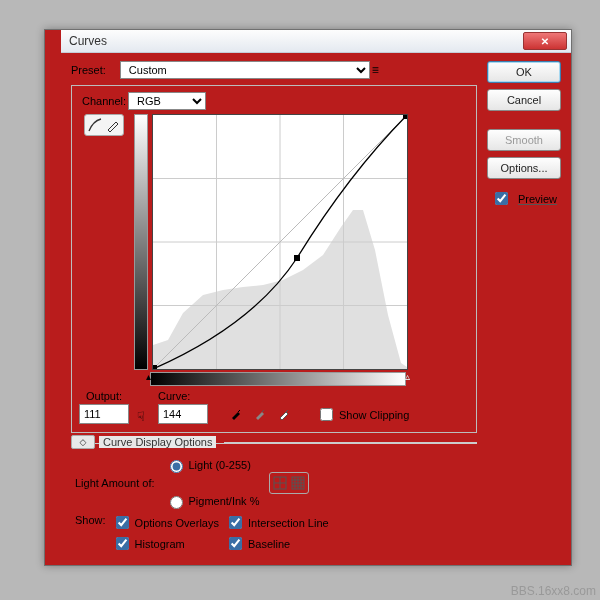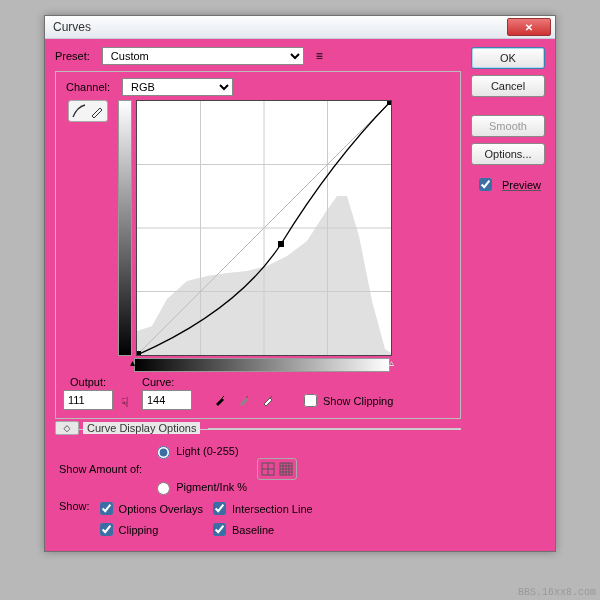--- a/index.html
+++ b/index.html
@@ -8,25 +8,26 @@
     font-family: "Segoe UI", Tahoma, sans-serif;
     font-size: 11px;
     width: 600px;
     height: 600px;
     overflow: hidden;
     position: relative;
   }
   .dialog {
     position: absolute;
     left: 44px;
-    top: 15px;
+    top: 29px;
     width: 510px;
-    background: #ec4899;
+    background: #b91c1c;
     border: 1px solid #707070;
     box-shadow: 0 0 8px rgba(0,0,0,.3);
+    padding-left: 16px;
   }
   .titlebar {
     height: 22px;
     background: linear-gradient(#fdfdfd,#e4e9f0);
     border-bottom: 1px solid #c5cdd7;
     display: flex;
     align-items: center;
     padding: 0 4px 0 8px;
   }
   .titlebar .title { flex: 1; color: #333; font-size: 12px; }
@@ -47,30 +48,30 @@
     border: 1px solid #8a8a8a;
     border-radius: 3px;
     font-size: 11px;
     display:flex;align-items:center;justify-content:center;
     color:#222;
   }
   .btn.default { border:1px solid #3c7fb1; box-shadow: inset 0 0 0 1px #a8d8f0; }
   .btn.disabled { color:#9a9a9a; }
   .preview { display:flex;align-items:center; gap:7px; font-size:11px; margin-top:4px; justify-content:center;}
   .preview span { text-decoration: underline; text-decoration-color:#555;}
-  .row { display:flex; align-items:center; gap:12px; margin-bottom:6px;}
+  .row { display:flex; align-items:center; gap:2px; margin-bottom:6px;}
   select, input[type=text] {
     border:1px solid #888;
     background:#fff;
     font:inherit;
     height:18px;
     padding:0 4px;
   }
-  .preset-sel { width: 202px; }
-  .channel-sel { width: 111px; }
+  .preset-sel { width: 250px; margin-left: 12px; }
+  .channel-sel { width: 78px; }
   .fieldset {
     border:1px solid #bcbcbc;
     padding:6px 8px 8px 8px;
     margin:0;
   }
   .toolpair { display:flex; gap:2px; border:1px solid #aaa; border-radius:3px; padding:2px; background:#f4f4f4;}
   .toolic { width:16px;height:16px; display:flex;align-items:center;justify-content:center;}
   .curve-area { display:flex; gap:6px;}
   .curve-left { width:48px; display:flex; flex-direction:column; align-items:center; gap:12px;}
   .vgrad { width:12px; height:254px; background: linear-gradient(#fff,#000); border:1px solid #999;}
@@ -86,21 +87,21 @@
   input[type=checkbox]{ width:13px;height:13px; accent-color:#3a6ea5;}
   input[type=radio]{ accent-color:#3a6ea5;}
   .disp-opts { border-top:1px solid #ccc; margin-top:10px; padding-top:0;}
   .disp-head { display:flex; align-items:center; gap:4px; font-size:11px; color:#333; margin-top:-9px;}
   .disp-head span { background:#e8e8e8; padding:0 4px;}
   .amountrow { display:flex; align-items:center; gap:10px; margin:8px 0 4px 4px;}
   .radios { display:flex; flex-direction:column; gap:20px;}
   .gridicons { display:flex; gap:2px; border:1px solid #aaa; padding:2px; border-radius:3px;}
   .showrow { display:flex; gap:6px; margin-left:4px; flex-wrap:wrap;}
   .showrow .col { display:flex; flex-direction:column; gap:2px;}
-  .watermark { position:absolute; right:4px; bottom:2px; font-size:10px; color:#999; font-family:Liberation Mono, monospace;}
+  .watermark { position:absolute; right:4px; bottom:2px; font-size:12px; color:#999; font-family:Liberation Sans, sans-serif;}
 </style>
 </head>
 <body>
 
 <div class="dialog">
   <div class="titlebar">
     <div class="title">Curves</div>
     <div class="closebtn">✕</div>
   </div>
   <div class="body">
@@ -215,21 +216,21 @@
       </fieldset>
 
       <div class="disp-opts">
         <div class="disp-head">
           <span style="border:1px solid #aaa; border-radius:2px; width:14px; height:12px; display:inline-flex;align-items:center;justify-content:center;font-size:9px;">◇</span>
           <span>Curve Display Options</span>
           <span style="flex:1; border-top:1px solid #ccc; margin-left:4px;"></span>
         </div>
 
         <div class="amountrow">
-          <span>Show Amount of:</span>
+          <span>Light Amount of:</span>
           <div class="radios">
             <label class="chk">
                 <input type="radio" name="amt" checked="" style="">
                 <span>Light  (0-255)</span>
               </label>
             <label class="chk">
                 <input type="radio" name="amt" style="">
                 <span>Pigment/Ink %</span>
               </label>
           </div>
@@ -257,21 +258,21 @@
 
         <div class="showrow">
           <span style="margin-top:1px;">Show:</span>
           <div class="col">
             <label class="chk">
                 <input type="checkbox" checked="" style="">
                 <span>Options Overlays</span>
               </label>
             <label class="chk">
                 <input type="checkbox" checked="" style="">
-                <span>Clipping</span>
+                <span>Histogram</span>
               </label>
           </div>
           <div class="col">
             <label class="chk">
                 <input type="checkbox" checked="" style="">
                 <span>Intersection Line</span>
               </label>
             <label class="chk">
                 <input type="checkbox" checked="" style="">
                 <span>Baseline</span>

